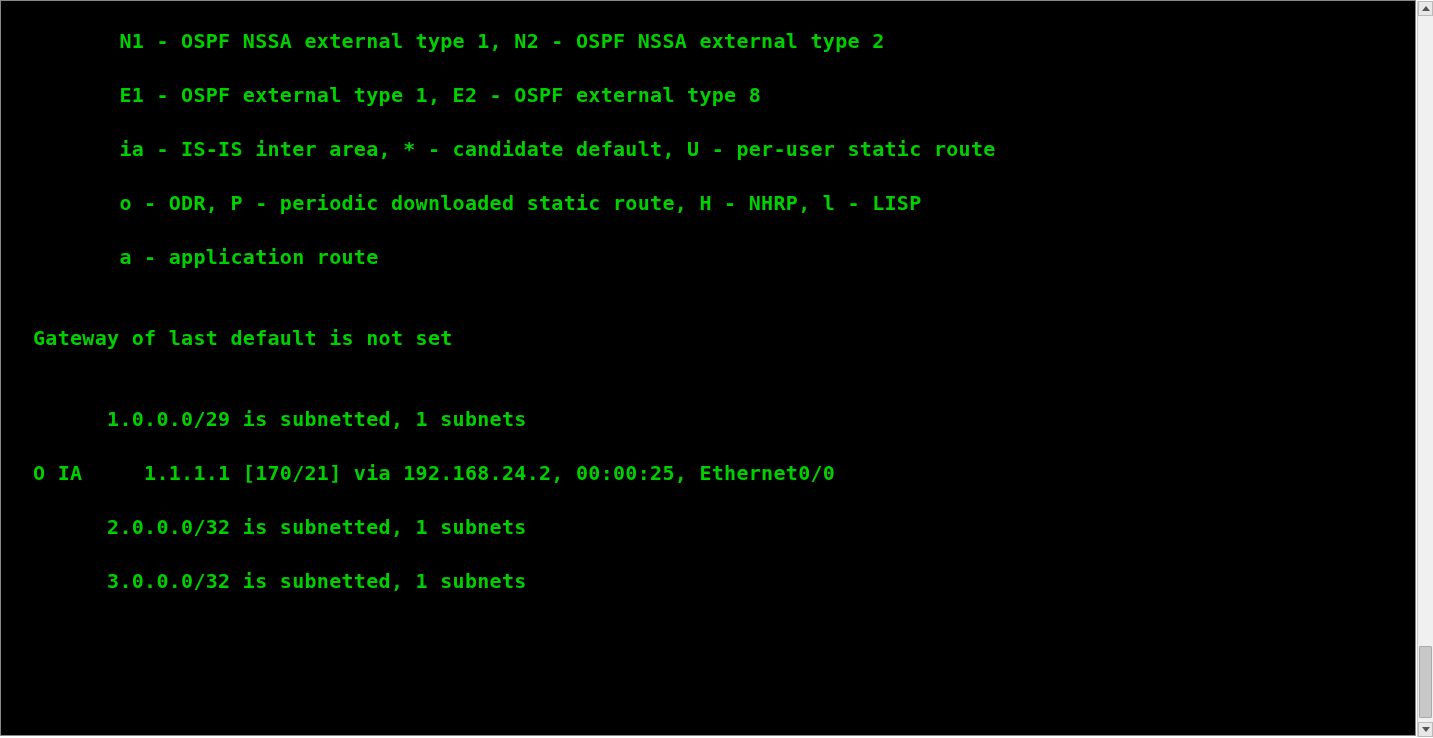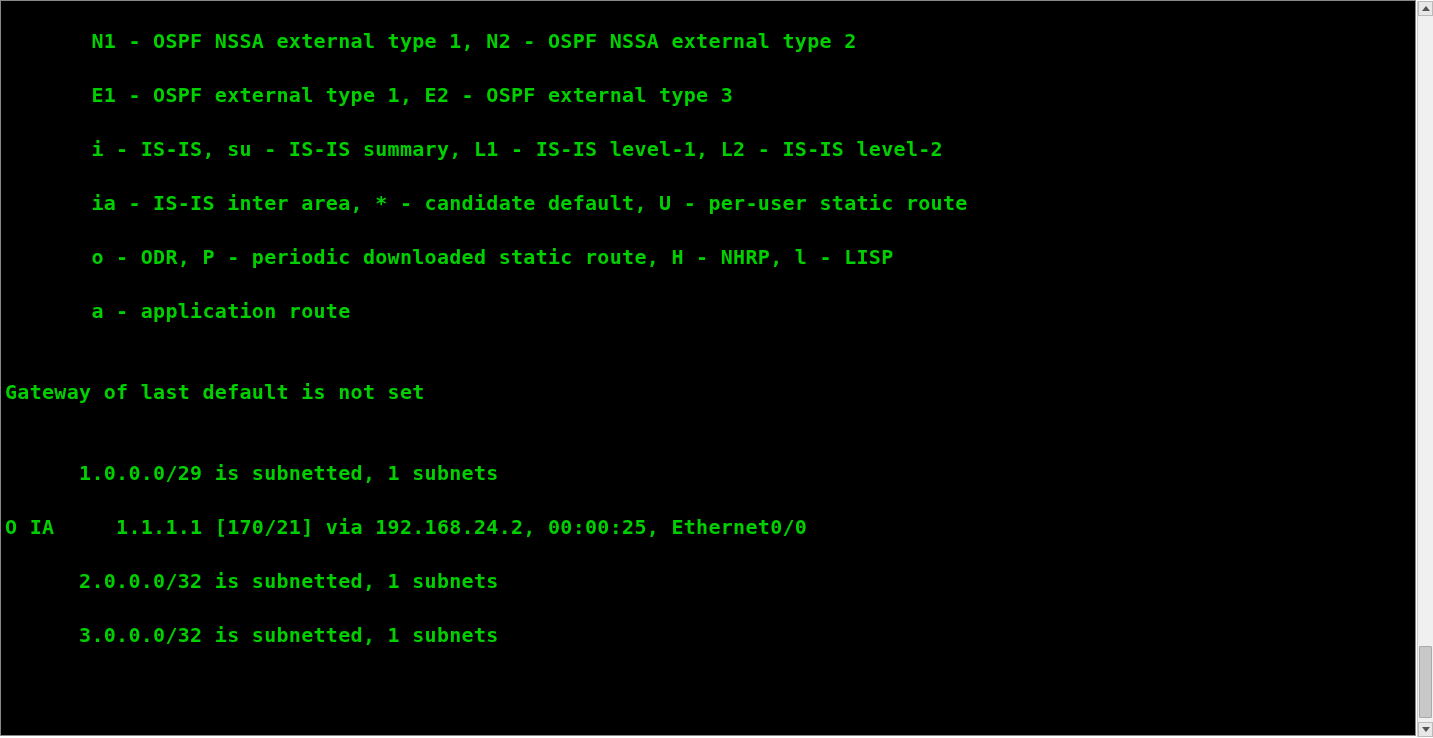--- a/index.html
+++ b/index.html
@@ -16,20 +16,21 @@
     }
     .terminal-window {
       position: absolute;
       top: 0;
       left: 0;
       width: 1416px;
       height: 736px;
       background: #000;
       border: 1px solid #888;
       overflow: hidden;
+      padding-left: 28px;
     }
     .terminal-content {
       font-family: "DejaVu Sans Mono", "Courier New", monospace;
       font-size: 20px;
       line-height: 27px;
       color: #00d000;
       font-weight: bold;
       white-space: pre;
       padding-left: 4px;
       padding-top: 0px;
@@ -95,22 +96,21 @@
       border-right: 4px solid transparent;
       border-top: 5px solid #555;
     }
   </style>
 </head>
 <body>
 
 <div class="terminal-window">
   <div class="terminal-content">
 <span class="line">       N1 - OSPF NSSA external type 1, N2 - OSPF NSSA external type 2</span>
-<span class="line">       E1 - OSPF external type 1, E2 - OSPF external type 3</span>
-<span class="line">       i - IS-IS, su - IS-IS summary, L1 - IS-IS level-1, L2 - IS-IS level-2</span>
+<span class="line">       E1 - OSPF external type 1, E2 - OSPF external type 8</span>
 <span class="line">       ia - IS-IS inter area, * - candidate default, U - per-user static route</span>
 <span class="line">       o - ODR, P - periodic downloaded static route, H - NHRP, l - LISP</span>
 <span class="line">       a - application route</span>
 <span class="line"></span>
 <span class="line">Gateway of last default is not set</span>
 <span class="line"></span>
 <span class="line">      1.0.0.0/29 is subnetted, 1 subnets</span>
 <span class="line">O IA     1.1.1.1 [170/21] via 192.168.24.2, 00:00:25, Ethernet0/0</span>
 <span class="line">      2.0.0.0/32 is subnetted, 1 subnets</span>
 <span class="line">      3.0.0.0/32 is subnetted, 1 subnets</span>

